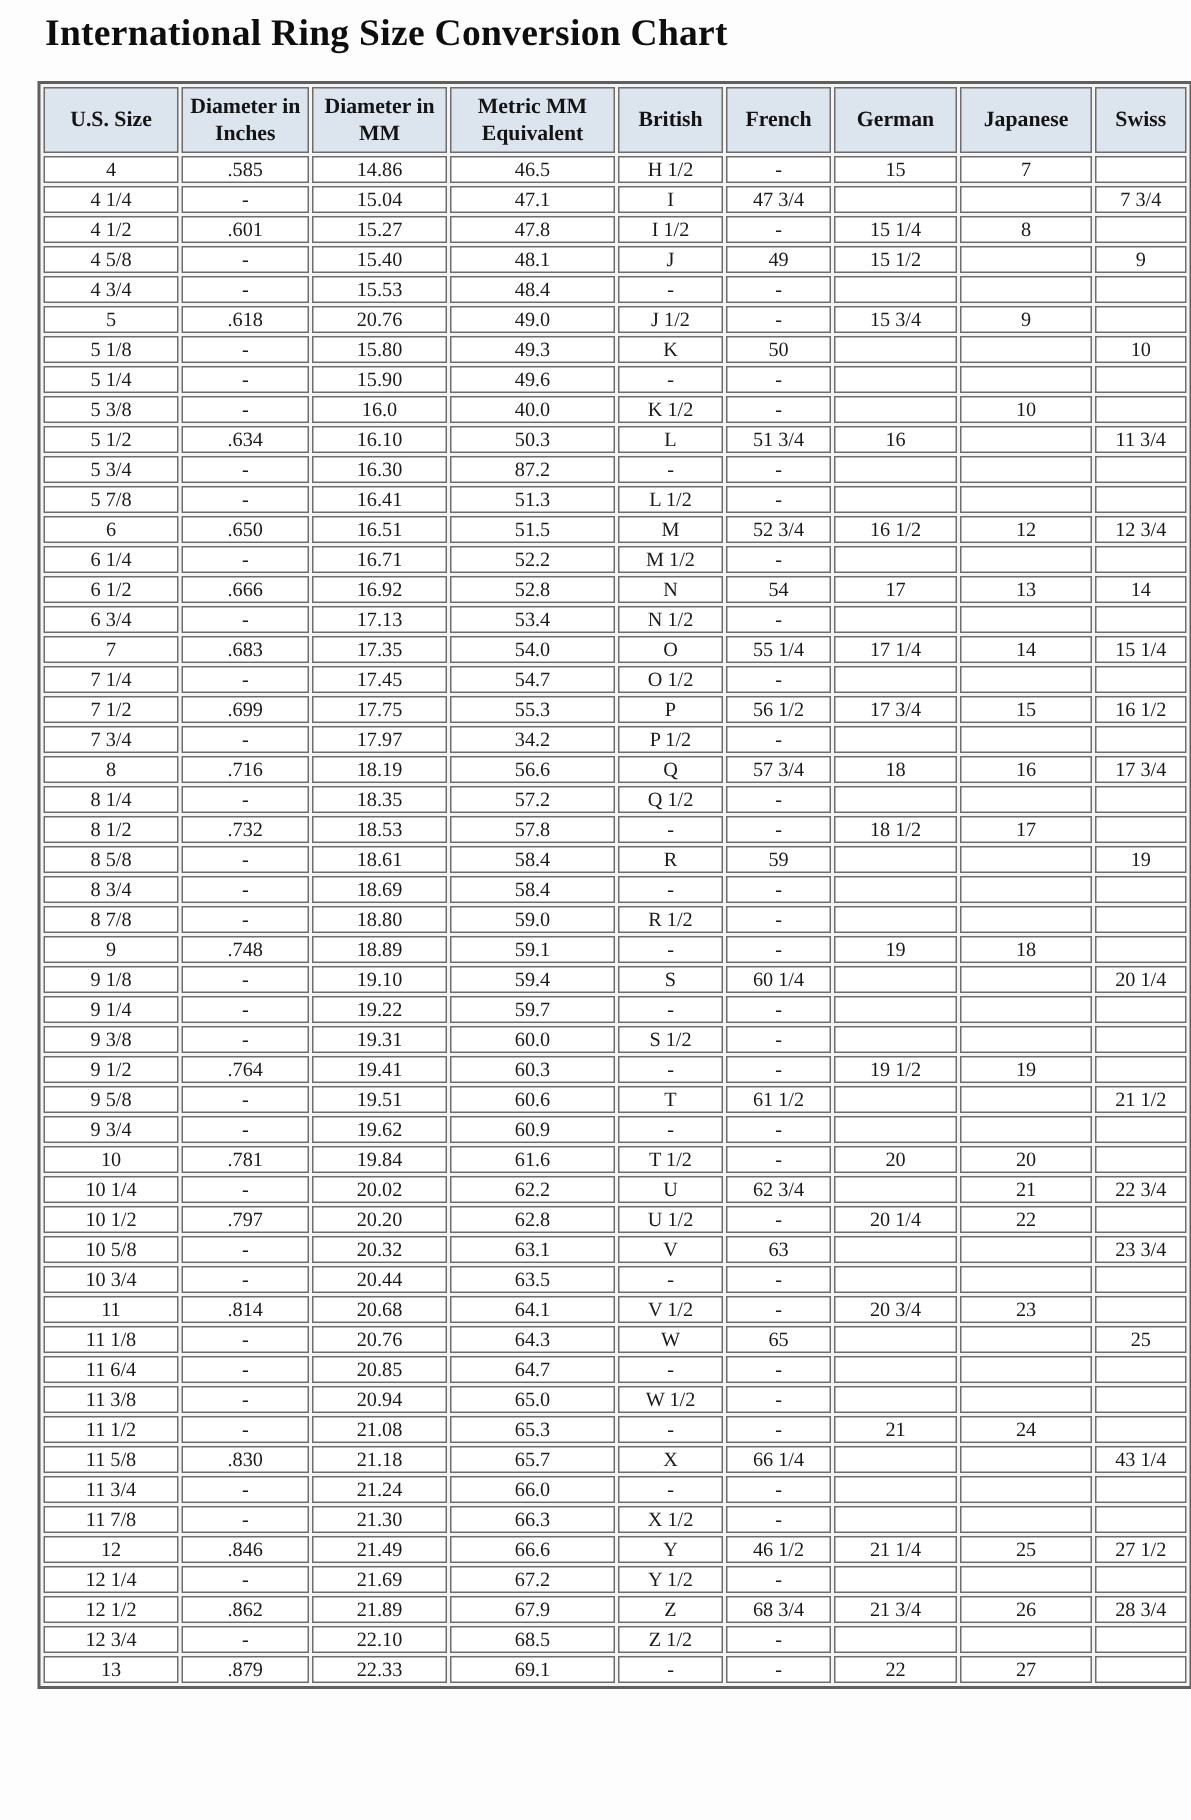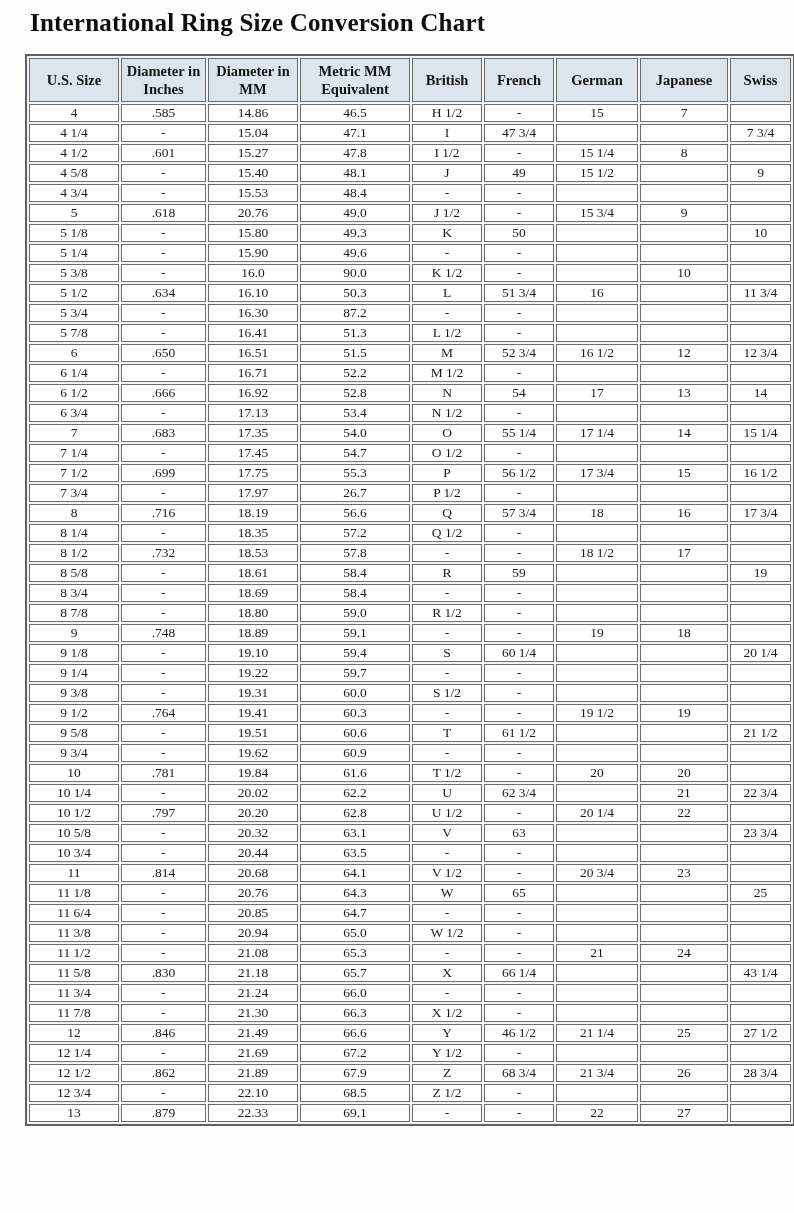--- a/index.html
+++ b/index.html
@@ -180,21 +180,21 @@
           <td>-</td>
           <td>-</td>
           <td></td>
           <td></td>
           <td></td>
         </tr>
         <tr>
           <td>5 3/8</td>
           <td>-</td>
           <td>16.0</td>
-          <td>90.0</td>
+          <td>40.0</td>
           <td>K 1/2</td>
           <td>-</td>
           <td></td>
           <td>10</td>
           <td></td>
         </tr>
         <tr>
           <td>5 1/2</td>
           <td>.634</td>
           <td>16.10</td>
@@ -301,21 +301,21 @@
           <td>P</td>
           <td>56 1/2</td>
           <td>17 3/4</td>
           <td>15</td>
           <td>16 1/2</td>
         </tr>
         <tr>
           <td>7 3/4</td>
           <td>-</td>
           <td>17.97</td>
-          <td>26.7</td>
+          <td>34.2</td>
           <td>P 1/2</td>
           <td>-</td>
           <td></td>
           <td></td>
           <td></td>
         </tr>
         <tr>
           <td>8</td>
           <td>.716</td>
           <td>18.19</td>

